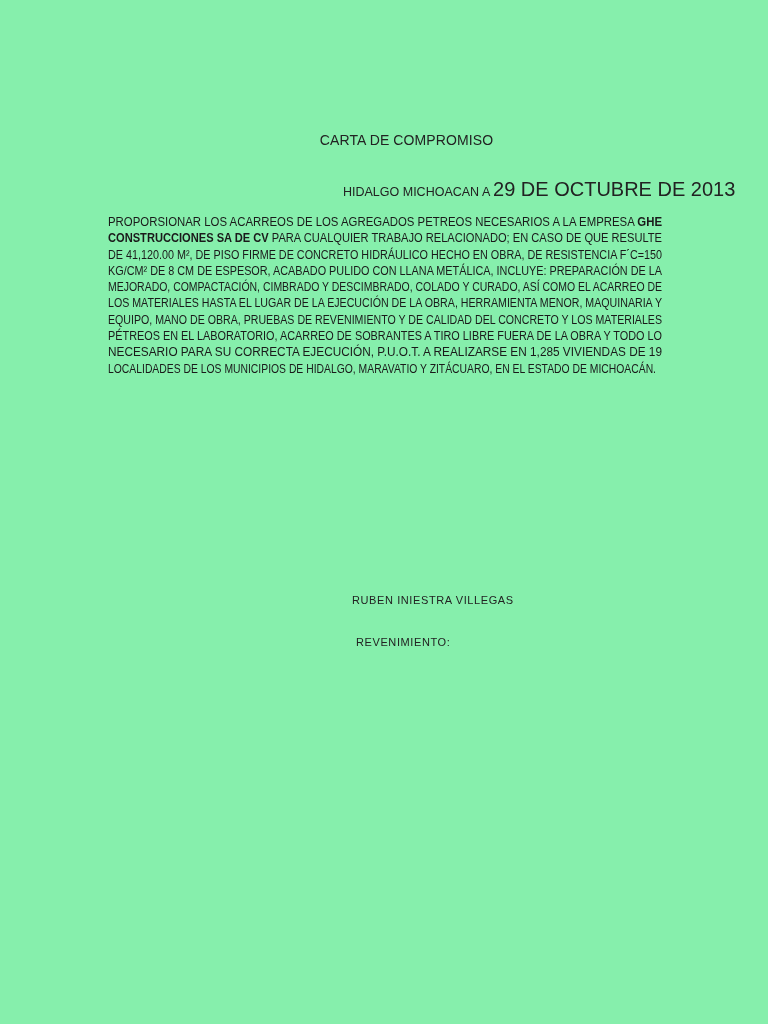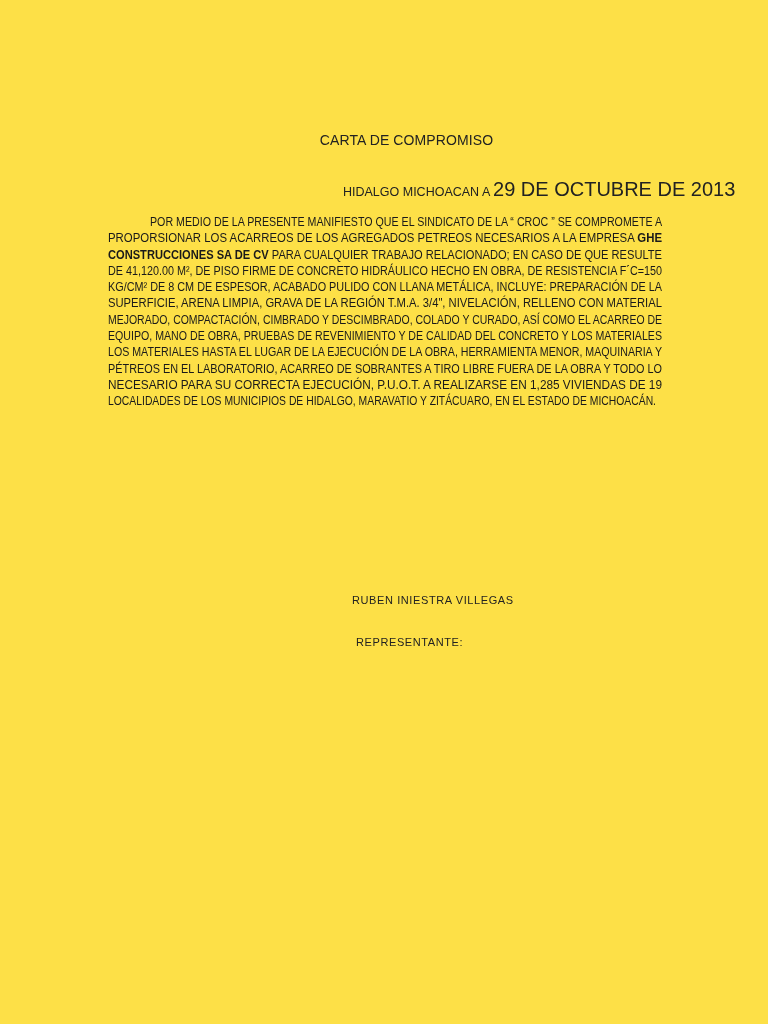--- a/index.html
+++ b/index.html
@@ -1,48 +1,46 @@
 <!DOCTYPE html>
 <html><head>
 <meta charset="utf-8">
 <style>
   html, body { margin:0; padding:0; background:#ffffff; }
   body { width:768px; height:1024px; position:relative; overflow:hidden; color:#1a1a1a; }
-  .page { position:absolute; left:0; top:0; width:768px; height:1024px; background:#fde047; }
+  .page { position:absolute; left:0; top:0; width:768px; height:1024px; background:#86efac; }
   .title { position:absolute; left:0; width:768px; top:132px; text-align:center; padding-left:45px; box-sizing:border-box;
     font-family:"Liberation Sans", sans-serif; font-size:14px; letter-spacing:0.1px; color:#222; }
   .date { position:absolute; left:343px; top:178px; font-family:"Liberation Sans", sans-serif; font-size:12.5px; color:#222; white-space:nowrap; }
   .date .big { font-size:20px; }
   .para { position:absolute; left:108px; width:554px; }
   .line { display:block; height:16.3px; line-height:16.3px; white-space:nowrap; overflow:visible; }
   .line .txt { display:inline-block; transform-origin:left center; font-family:"Liberation Sans", sans-serif; font-size:13.4px; color:#1a1a1a; }
   .bold { font-weight:bold; }
   .sig { position:absolute; font-family:"Liberation Sans", sans-serif; font-size:11px; color:#222; letter-spacing:0.6px; white-space:nowrap; }
 </style>
 </head>
 <body>
 
 <div class="page">
 
   <div class="title">CARTA DE COMPROMISO</div>
 
   <div class="date"><span>HIDALGO MICHOACAN A </span><span class="big">29 DE OCTUBRE DE 2013</span></div>
 
   <div class="para" id="p1" style="top:213px;">
-    <span class="line" style="padding-left:42px;width:512px;"><span class="txt" style="transform: scaleX(0.796113);">POR MEDIO DE LA PRESENTE MANIFIESTO QUE EL SINDICATO DE LA “ CROC ”  SE COMPROMETE A</span></span>
     <span class="line"><span class="txt" style="transform: scaleX(0.850815);"><span>PROPORSIONAR LOS ACARREOS DE LOS AGREGADOS  PETREOS NECESARIOS  A LA  EMPRESA </span><span class="bold">GHE</span></span></span>
     <span class="line"><span class="txt" style="transform: scaleX(0.829729);"><span class="bold">CONSTRUCCIONES SA DE CV</span><span> PARA CUALQUIER TRABAJO RELACIONADO; EN CASO DE QUE RESULTE</span></span></span>
     <span class="line"><span class="txt" style="transform: scaleX(0.805617);">DE 41,120.00 M², DE PISO FIRME DE CONCRETO HIDRÁULICO HECHO EN OBRA, DE RESISTENCIA F´C=150</span></span>
     <span class="line"><span class="txt" style="transform: scaleX(0.809553);">KG/CM² DE 8 CM DE ESPESOR, ACABADO PULIDO CON LLANA METÁLICA, INCLUYE: PREPARACIÓN DE LA</span></span>
-    <span class="line"><span class="txt" style="transform: scaleX(0.839275);">SUPERFICIE, ARENA LIMPIA, GRAVA DE LA REGIÓN T.M.A. 3/4", NIVELACIÓN, RELLENO CON MATERIAL</span></span>
     <span class="line"><span class="txt" style="transform: scaleX(0.78183);">MEJORADO, COMPACTACIÓN, CIMBRADO Y DESCIMBRADO, COLADO Y CURADO, ASÍ COMO EL ACARREO DE</span></span>
+    <span class="line"><span class="txt" style="transform: scaleX(0.794568);">LOS MATERIALES HASTA EL LUGAR DE LA EJECUCIÓN DE LA OBRA, HERRAMIENTA MENOR, MAQUINARIA Y</span></span>
     <span class="line"><span class="txt" style="transform: scaleX(0.79288);">EQUIPO, MANO DE OBRA, PRUEBAS DE REVENIMIENTO Y DE CALIDAD DEL CONCRETO Y LOS MATERIALES</span></span>
-    <span class="line"><span class="txt" style="transform: scaleX(0.794568);">LOS MATERIALES HASTA EL LUGAR DE LA EJECUCIÓN DE LA OBRA, HERRAMIENTA MENOR, MAQUINARIA Y</span></span>
     <span class="line"><span class="txt" style="transform: scaleX(0.811852);">PÉTREOS EN EL LABORATORIO, ACARREO DE SOBRANTES A TIRO LIBRE FUERA DE LA OBRA Y TODO LO</span></span>
     <span class="line"><span class="txt" style="transform: scaleX(0.882078);">NECESARIO PARA SU CORRECTA EJECUCIÓN, P.U.O.T. A REALIZARSE EN 1,285 VIVIENDAS DE 19</span></span>
     <span class="line"><span class="txt" style="transform: scaleX(0.774165);">LOCALIDADES DE LOS MUNICIPIOS DE HIDALGO, MARAVATIO Y ZITÁCUARO, EN EL ESTADO DE MICHOACÁN.</span></span>
   </div>
 
 
   <div class="sig" style="left:352px; top:594px;">RUBEN  INIESTRA  VILLEGAS</div>
-  <div class="sig" style="left:356px; top:636px;">REPRESENTANTE:</div>
+  <div class="sig" style="left:356px; top:636px;">REVENIMIENTO:</div>
 
 </div>
 
 </body></html>

